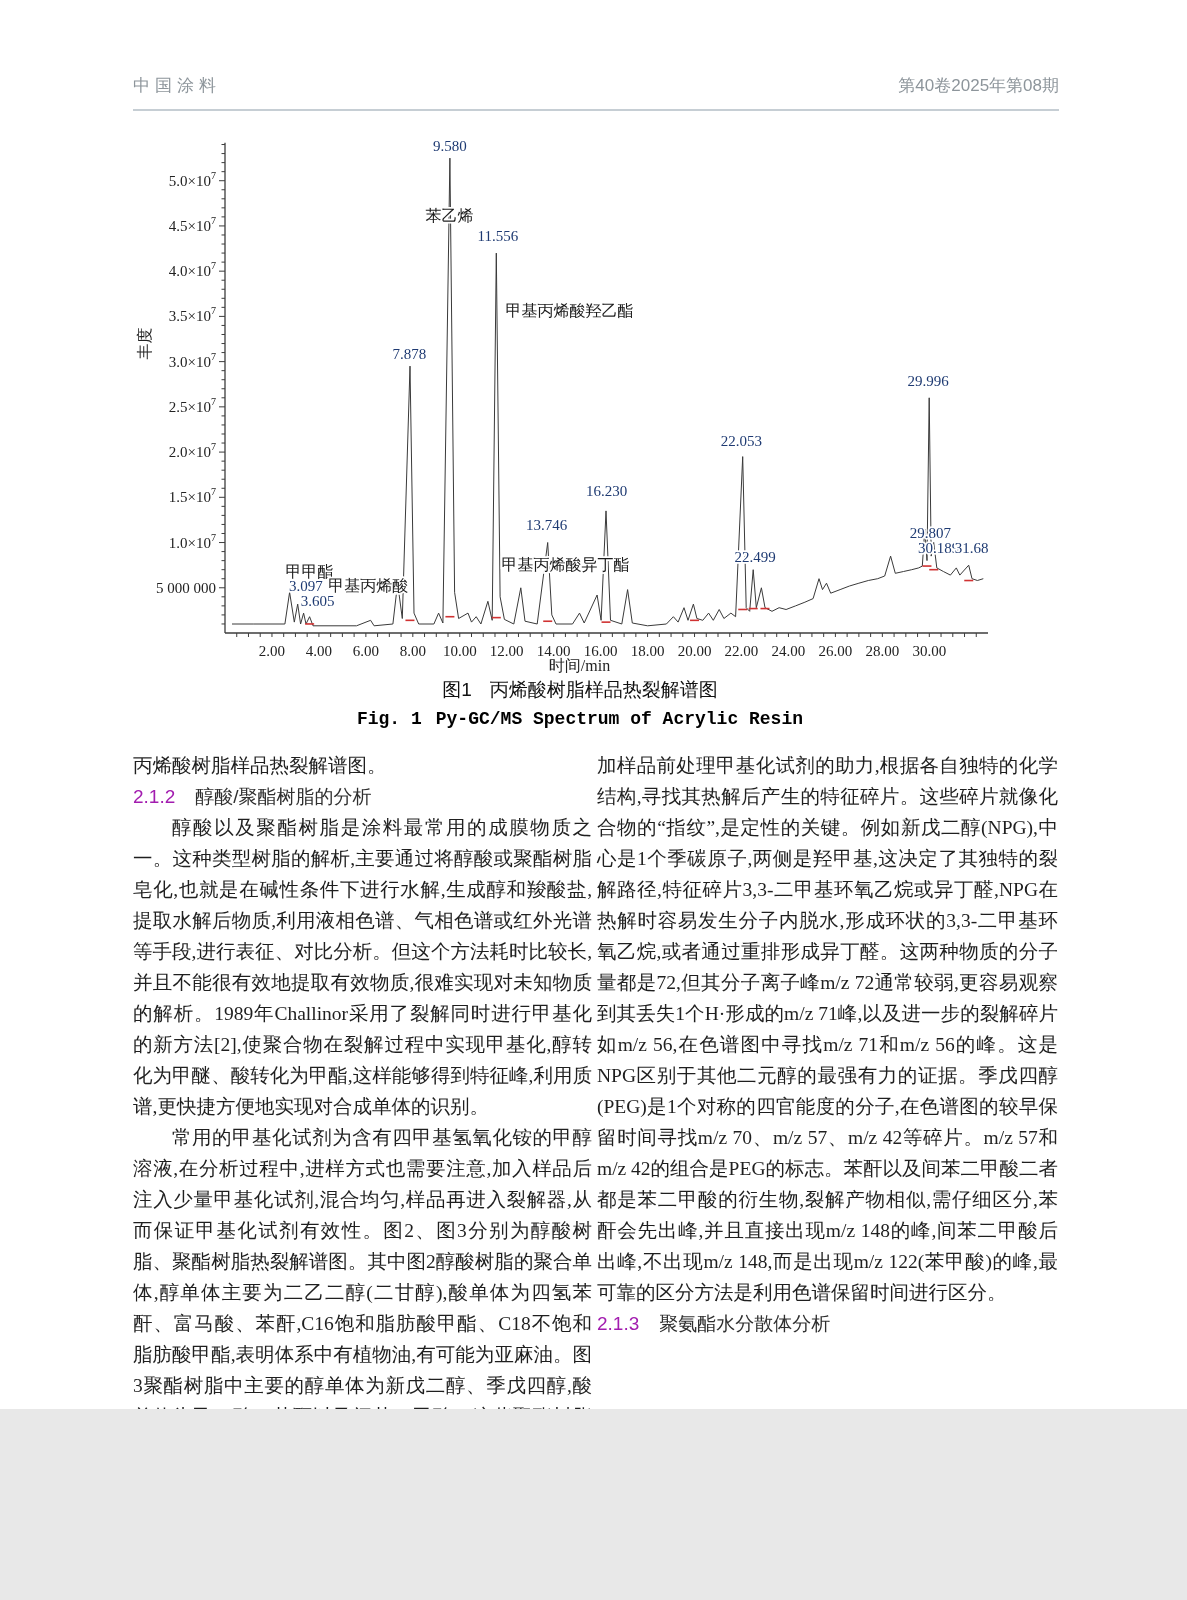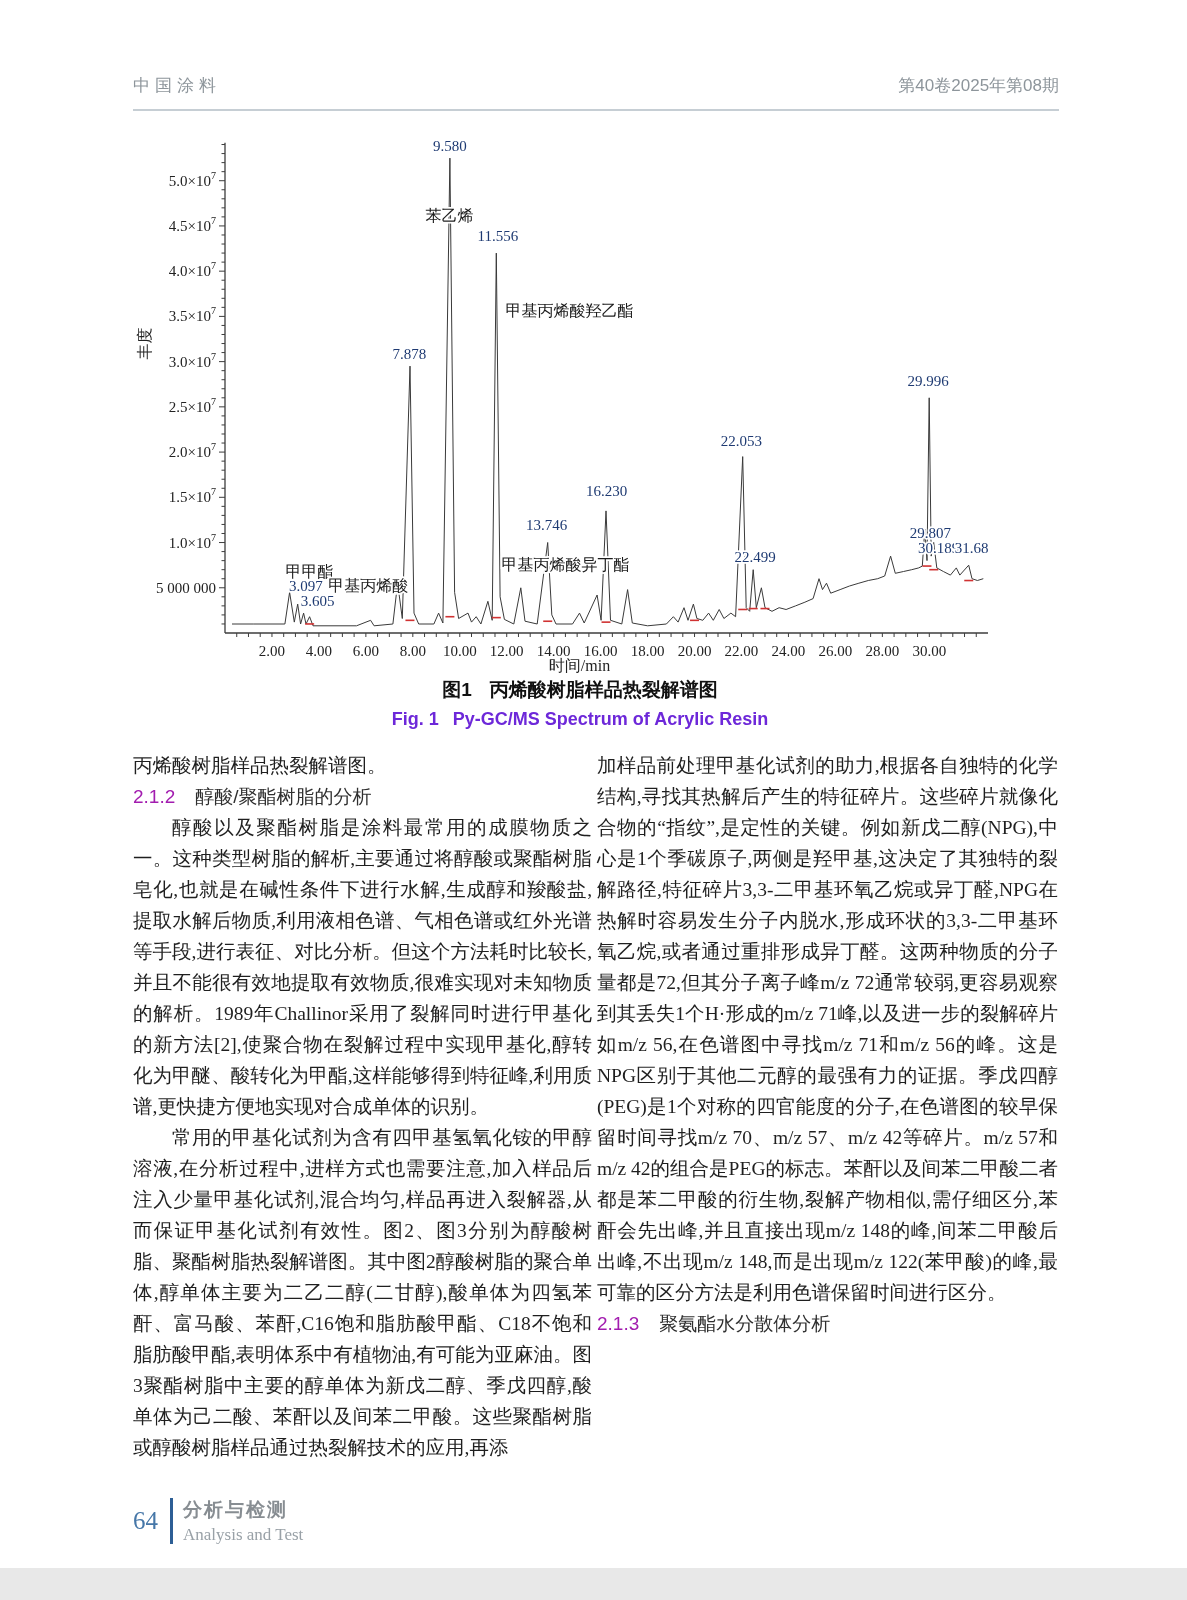--- a/index.html
+++ b/index.html
@@ -1,31 +1,31 @@
 <!DOCTYPE html>
 <html lang="zh"><head>
 <meta charset="utf-8">
 <style>
   html,body{margin:0;padding:0;background:#e8e8e8}
-  .page{position:relative;width:1187px;height:1568px;background:#ffffff;
+  .page{position:relative;width:1187px;height:1409px;background:#ffffff;
         font-family:"Liberation Serif","DejaVu Serif",serif;color:#1f1f1f;overflow:hidden;margin:0 auto}
   
   .page-header{position:absolute;left:133px;right:128px;top:74px;display:flex;
         justify-content:space-between;align-items:flex-end;padding-bottom:12px;
         border-bottom:2px solid #c6ced4;color:#8d959b;font-size:17px;
         font-family:"Liberation Sans","DejaVu Sans",sans-serif}
   .journal-name{letter-spacing:5px}
   .issue-vol{}
   
   .chart-figure{position:absolute;left:120px;top:125px;width:920px;margin:0}
   .chart-figure svg{display:block}
   figcaption{text-align:center;margin-top:0}
-  .cap-cn{font-family:"Liberation Sans","DejaVu Sans",sans-serif;font-weight:bold;font-size:19px;color:#111}
+  .cap-cn{font-family:"Liberation Sans","DejaVu Sans",sans-serif;font-weight:normal;font-size:19px;color:#111}
   .cap-cn .cap-label{margin-right:18px}
-  .cap-en{font-family:Liberation Sans, sans-serif;font-weight:bold;font-size:18px;color:#6d28d9;margin-top:6px}
+  .cap-en{font-family:Liberation Mono, monospace;font-weight:bold;font-size:18px;color:#000000;margin-top:6px}
   .cap-en .cap-label{margin-right:14px}
   
   .column{position:absolute;top:750px;text-align:justify}
   .col-left{left:133px;width:459px}
   .col-right{left:597px;width:461px}
   .para{margin:0;font-size:19.5px;line-height:31px}
   .para.indent{text-indent:2em}
   .sec-heading{margin:0;font-size:19px;line-height:31px;font-weight:normal;
         font-family:"Liberation Sans","DejaVu Sans",sans-serif;color:#2f2f2f}
   .sec-num{color:#a21caf;margin-right:20px}

